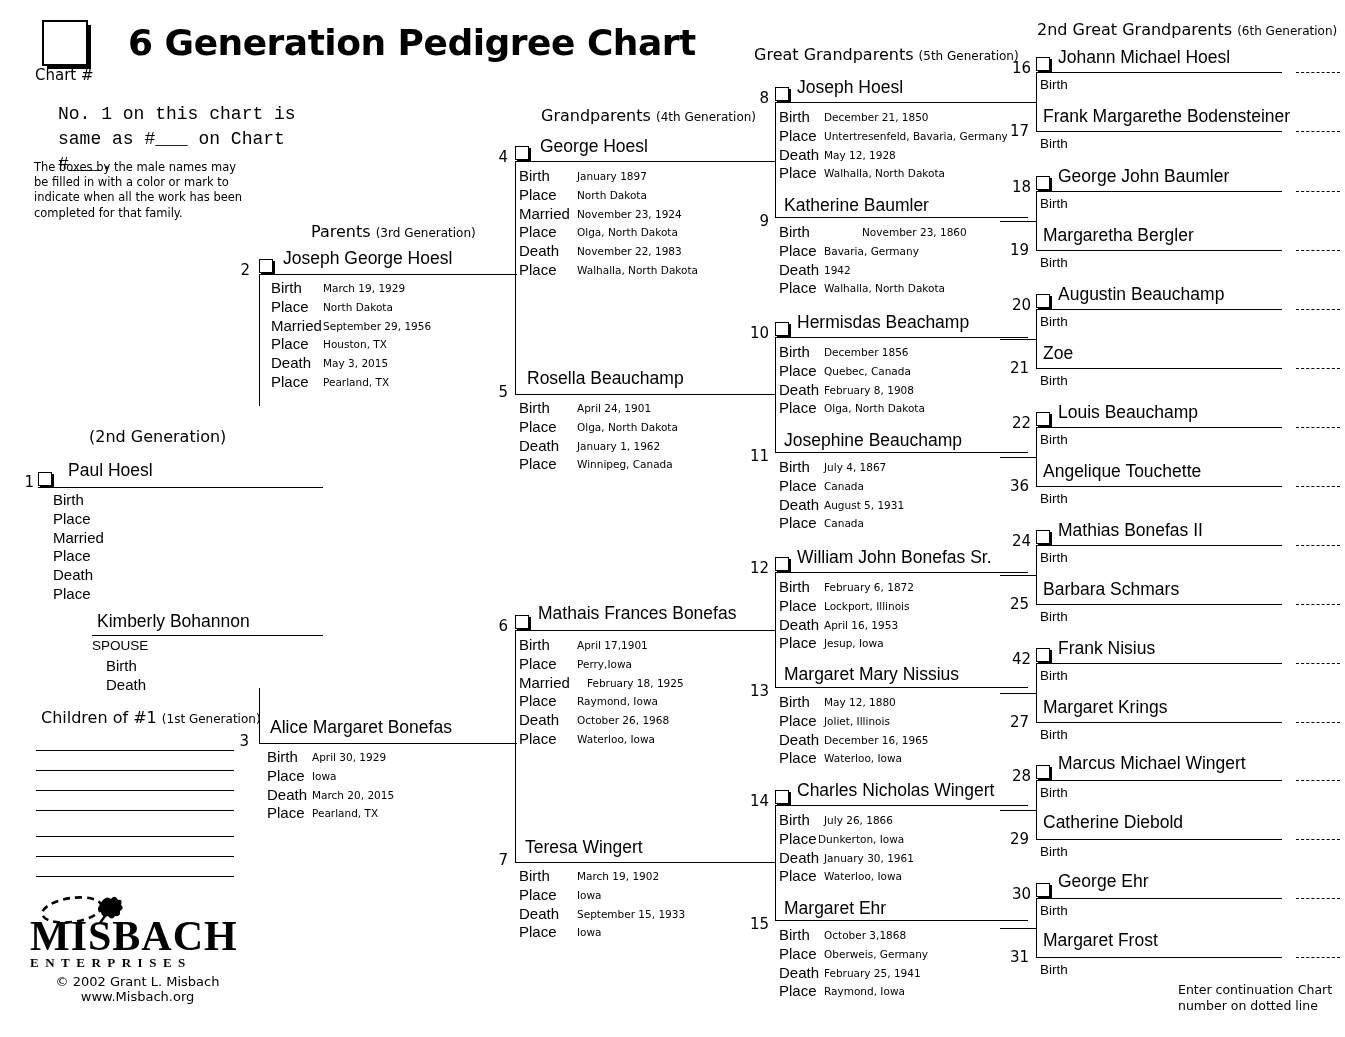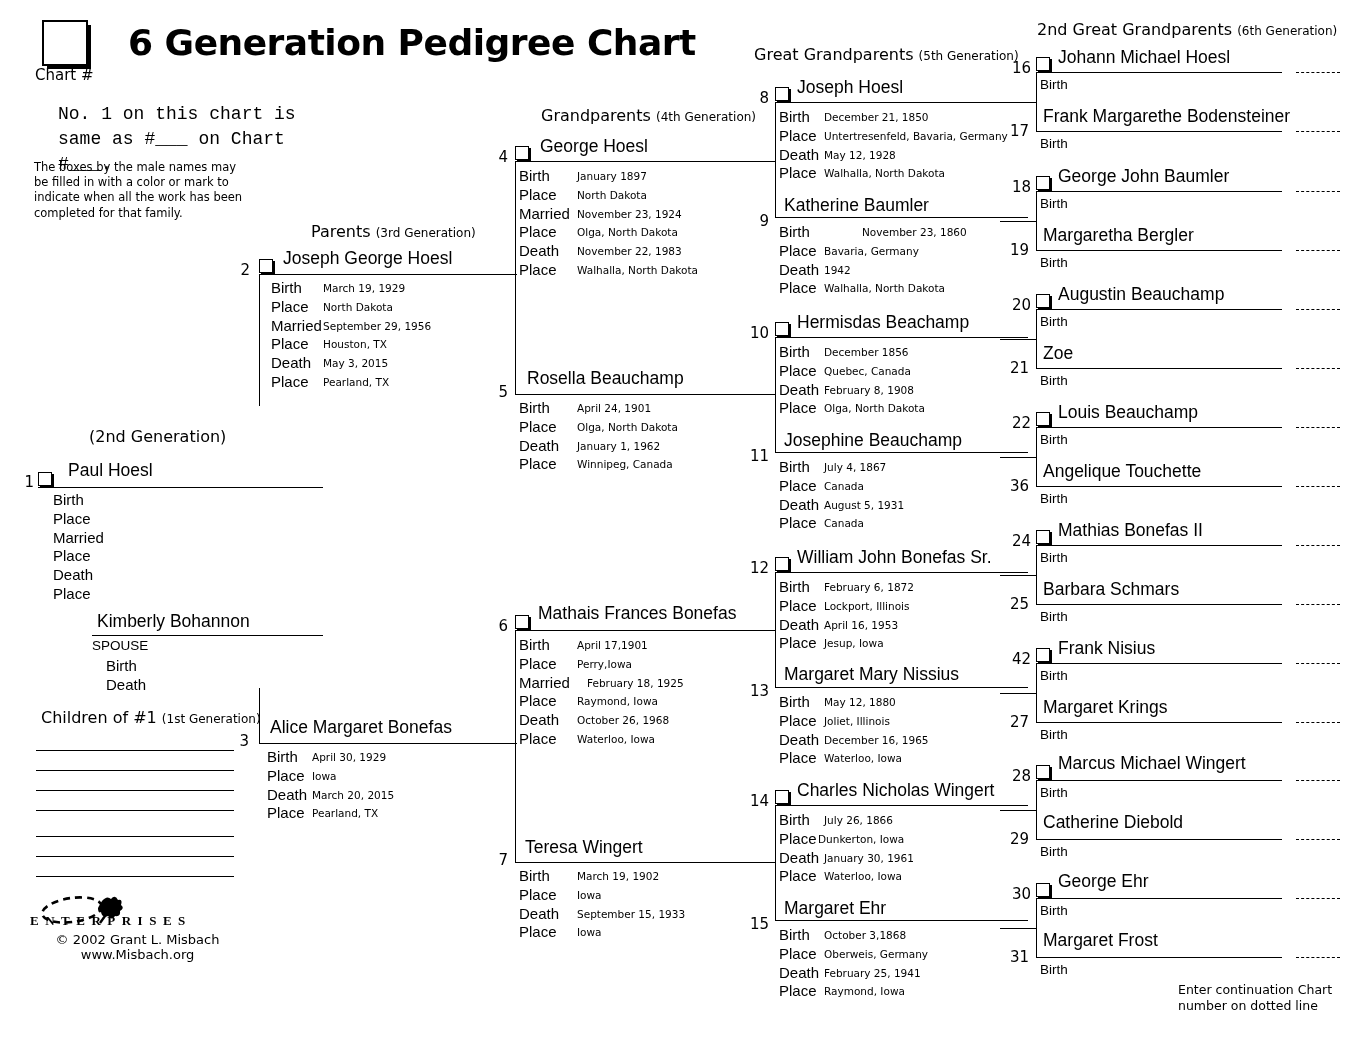--- a/index.html
+++ b/index.html
@@ -666,16 +666,17 @@
 <div class="dotline" style="left:1296px;top:957px;"></div>
 
 <div class="abs" id="continuation-note">Enter continuation Chart number on dotted line</div>
 
 <div class="abs" id="logo">
   <svg width="95" height="42" viewBox="0 0 95 42">
     <ellipse cx="36" cy="17" rx="30" ry="12" fill="none" stroke="#000" stroke-width="2.6" stroke-dasharray="7,5" transform="rotate(-8 36 17)"></ellipse>
     <path d="M66 8 q5 -6 9 -2 q4 -5 7 1 q5 -1 3 5 q4 3 -1 6 q1 6 -5 5 q-3 5 -7 0 q-6 2 -7 -4 q-5 -2 -2 -6 z" fill="#000"></path>
     <path d="M74 16 L64 30" stroke="#000" stroke-width="2.4" fill="none"></path>
   </svg>
+  <div class="wordmark">MISBACH</div>
   <div class="ent">ENTERPRISES</div>
   <div class="copy">© 2002 Grant L. Misbach</div>
   <div class="copy" style="margin-top:0;">www.Misbach.org</div>
 </div>
 
 </body></html>

